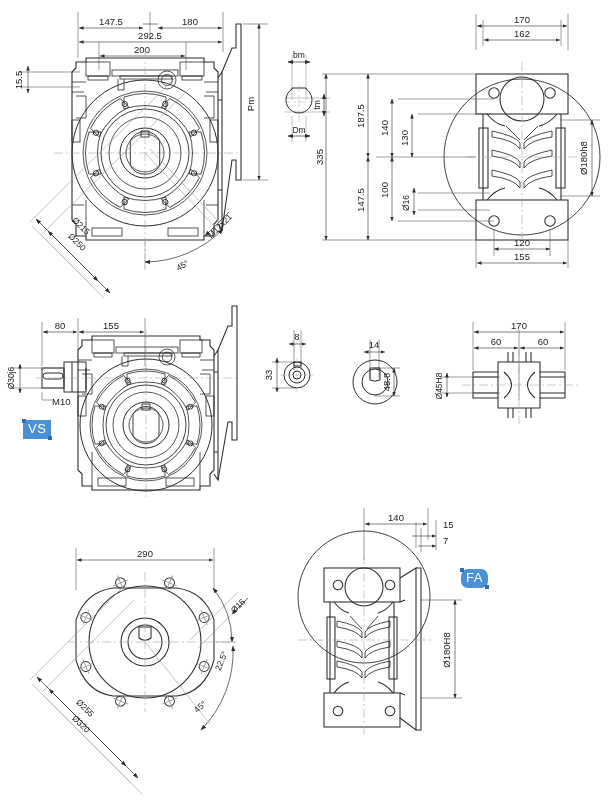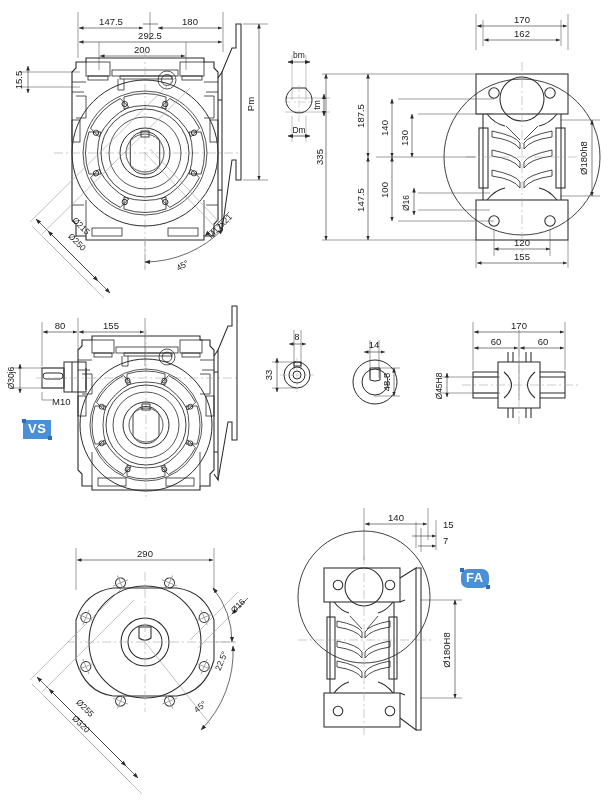--- a/index.html
+++ b/index.html
@@ -2,21 +2,21 @@
 <html><head>
 <meta charset="utf-8">
 <style>
   html,body{margin:0;padding:0;background:#ffffff;}
   body{width:614px;height:808px;position:relative;overflow:hidden;
        font-family:"Liberation Sans", sans-serif;color:#222;}
   #sheet{position:absolute;inset:0;width:614px;height:808px;}
   svg{display:block;}
   .dimtxt{font-family:"Liberation Sans", sans-serif;font-size:9.5px;fill:#1a1a1a;}
   .dimtxt-sm{font-family:"Liberation Sans", sans-serif;font-size:8.5px;fill:#1a1a1a;}
-  .tagbox{position:absolute;background:#4a90d9;color:#ffffff;font-weight:bold;
+  .tagbox{position:absolute;background:#4a90d9;color:#ffffff;font-weight:normal;
           font-size:13px;letter-spacing:.5px;padding:1px 4px 2px 4px;line-height:1.1;
           font-family:"Liberation Sans", sans-serif;box-shadow:0 0 0 1px #4a90d9;}
   .tagbox::before,.tagbox::after{content:"";position:absolute;width:4px;height:4px;
           background:#2f6fb0;}
   .tagbox::before{left:-2px;top:-2px;}
   .tagbox::after{right:-2px;bottom:-2px;}
 </style>
 </head>
 <body>
 

